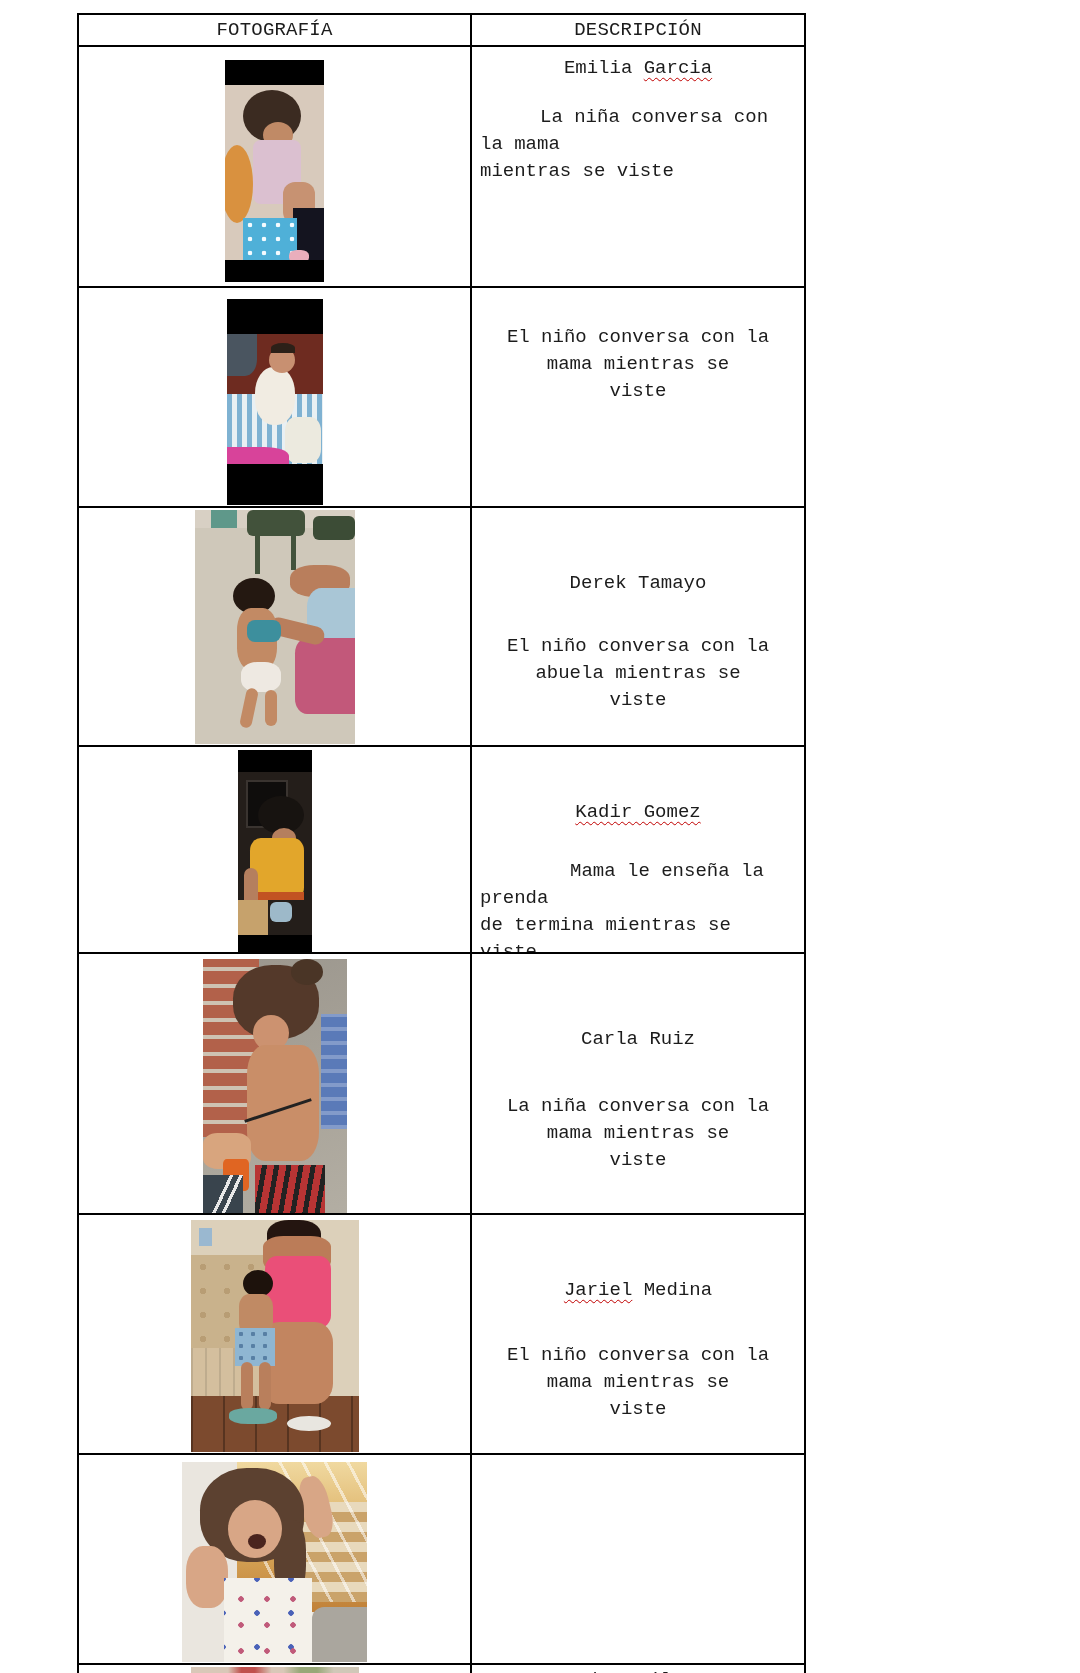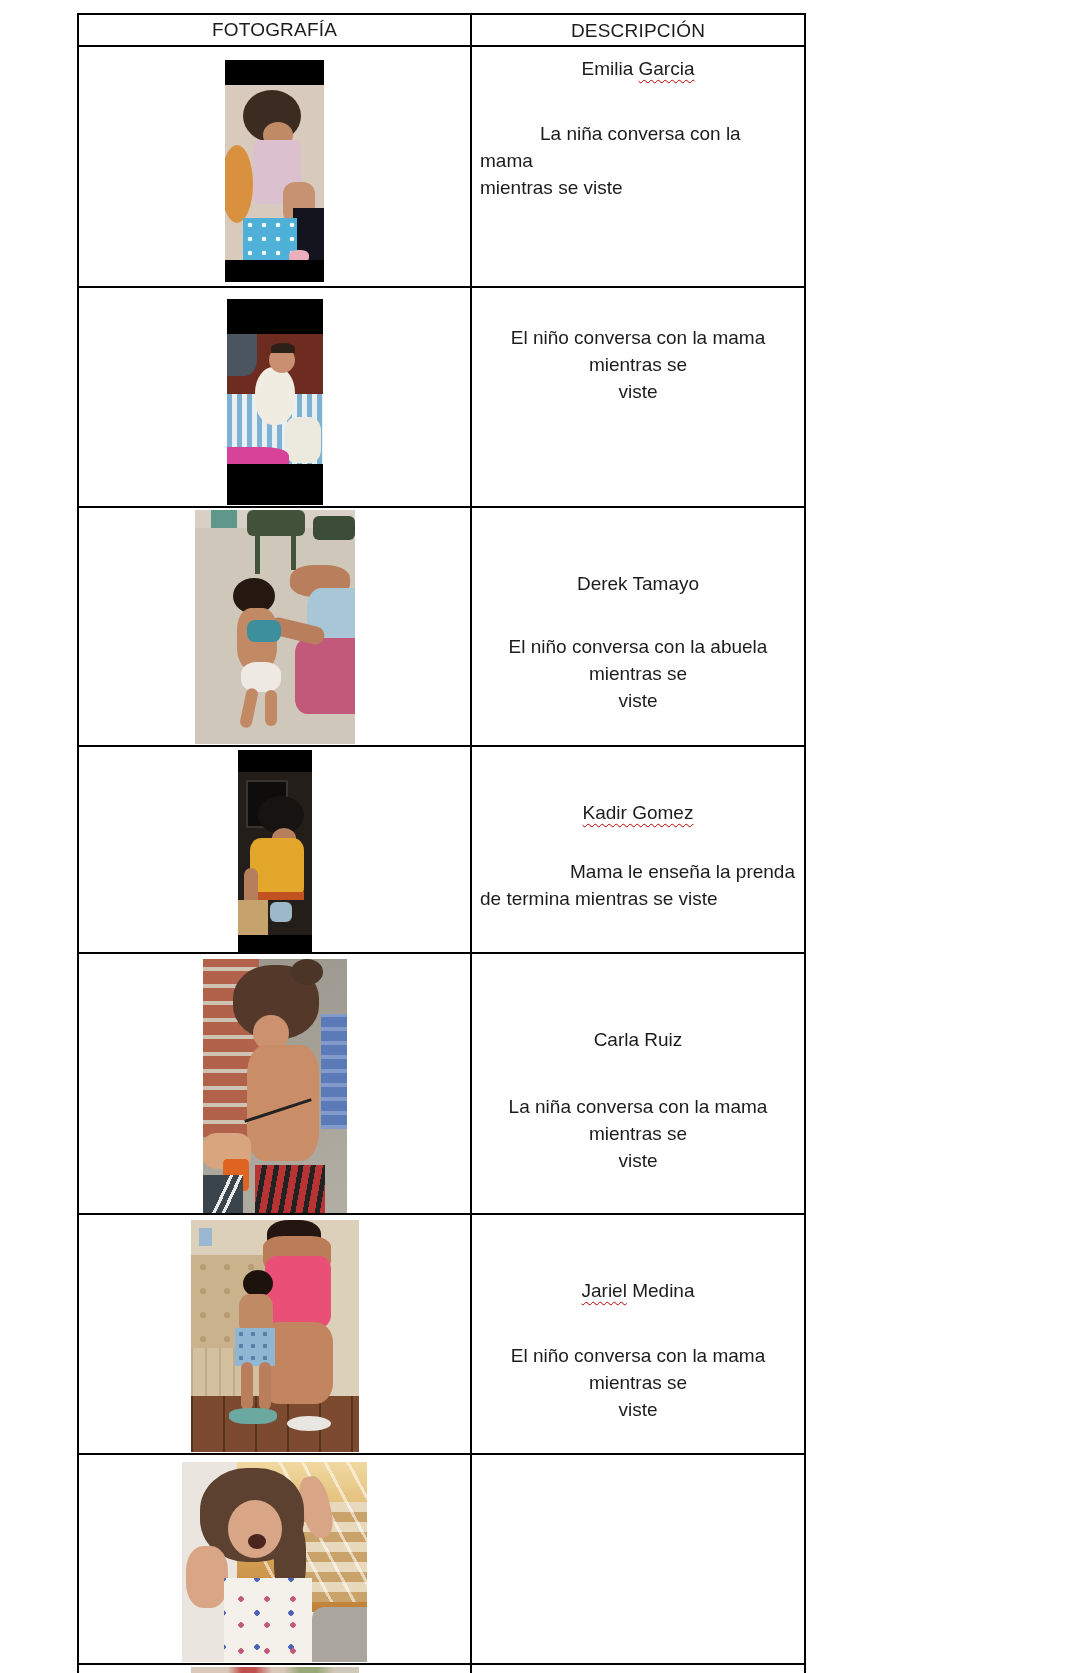--- a/index.html
+++ b/index.html
@@ -1,17 +1,17 @@
 <!DOCTYPE html>
 <html><head>
 <meta charset="utf-8">
 <style>
   html,body{margin:0;padding:0;background:#fff;}
   .page{position:relative;width:1080px;height:1673px;background:#ffffff;overflow:hidden;
-        font-family:Liberation Sans, sans-serif;color:#1c1c1c;}
+        font-family:Liberation Mono, monospace;color:#1c1c1c;}
   .doc-table{position:absolute;left:77px;top:13px;width:729px;
              border:2px solid #000;border-bottom:none;box-sizing:border-box;}
   .row{display:flex;box-sizing:border-box;border-bottom:2px solid #000;overflow:hidden;}
   .row:last-child{border-bottom:none;}
   .cell{box-sizing:border-box;}
   .cell-photo{width:393px;border-right:2px solid #000;position:relative;}
   .cell-desc{flex:1;padding:0 8px;font-size:19px;line-height:27px;border-radius:6px;}
   .header-row{height:32px;}
   .header-cell{display:flex;align-items:center;justify-content:center;
                font-size:19px;letter-spacing:.2px;padding:0;}
@@ -68,21 +68,21 @@
           <div style="left:28px;top:80px;width:48px;height:64px;background:#dbc0d0;border-radius:8px"></div>
           <div style="left:58px;top:122px;width:32px;height:42px;background:#c79272;border-radius:12px"></div>
           <div style="left:68px;top:148px;width:31px;height:54px;background:#14141f"></div>
           <div style="left:18px;top:158px;width:54px;height:44px;background:#4fb0d8;background-image:radial-gradient(#f4fbff 2px,transparent 2.6px);background-size:14px 14px"></div>
           <div style="left:64px;top:190px;width:20px;height:13px;background:#eaaebc;border-radius:40%"></div>
           <div class="bar" style="bottom:0;height:22px"></div>
         </div>
       </div>
       <div class="cell cell-desc leftal">
         <p class="name" style="margin-top:8px"><span>Emilia </span><span class="sq">Garcia</span></p>
-        <p class="desc-line" style="margin-top:38px;text-indent:60px">La niña conversa con la mama</p>
+        <p class="desc-line" style="margin-top:22px;text-indent:60px">La niña conversa con la mama</p>
         <p class="desc-line">mientras se viste</p>
       </div>
     </div>
 
     <div class="row" style="height:220px">
       <div class="cell cell-photo">
         <div class="photo ph-c p2">
           <div class="bar" style="top:0;height:35px"></div>
           <div style="left:0;top:95px;width:96px;height:72px;background:repeating-linear-gradient(90deg,#7fb2d2 0 5px,#e9f0f3 5px 10px)"></div>
           <div style="left:0;top:35px;width:30px;height:42px;background:#4a5560;border-radius:0 0 40% 0"></div>

